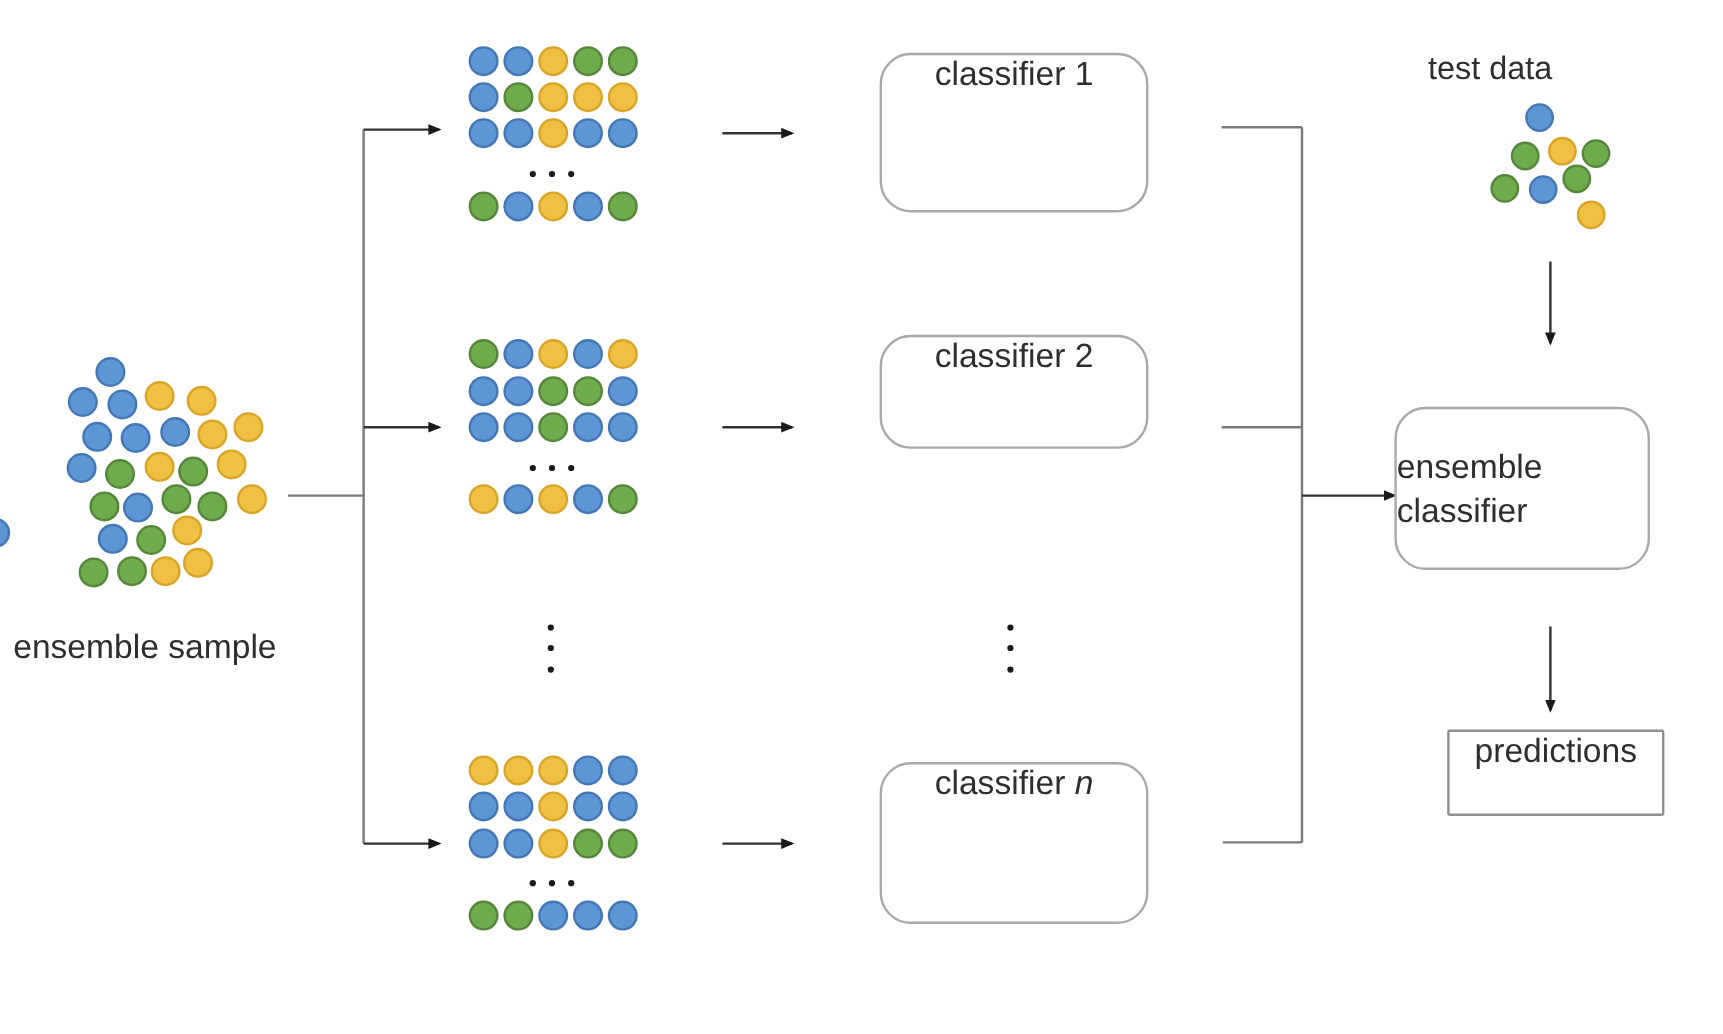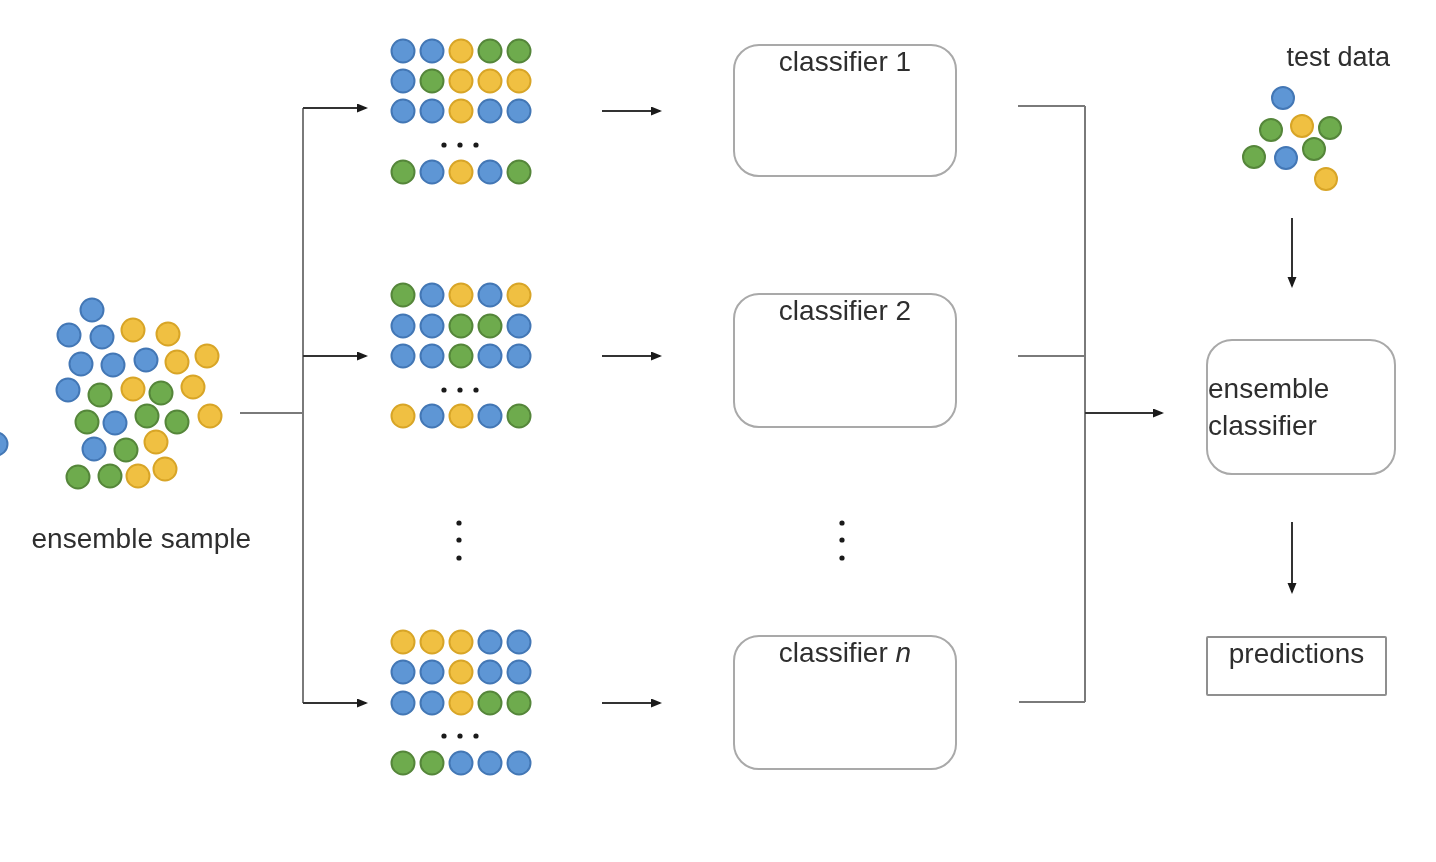--- a/index.html
+++ b/index.html
@@ -1,20 +1,20 @@
 <!DOCTYPE html>
 <html style="--background: #ffffff; --dot-blue-fill: #5E96D5; --dot-blue-stroke: #4377B5; --dot-yellow-fill: #F0C042; --dot-yellow-stroke: #D8A527; --dot-green-fill: #6EAB4D; --dot-green-stroke: #55863A; --line-gray: #7a7a7a; --arrow-dark: #333333; --box-border: #a9a9a9; --predictions-border: #8f8f8f; --text: #2e2e2e;"><head>
 <meta charset="utf-8">
 <style>
   *{margin:0;padding:0;box-sizing:border-box}
   html,body{width:1436px;height:862px;background:#fff;overflow:hidden}
   body{font-family:"Liberation Sans",sans-serif;position:relative;color:var(--text,#2e2e2e)}
   .stage{position:absolute;left:0;top:0;width:1436px;height:862px}
   #diagram-svg{position:absolute;left:0;top:0}
-  .lbl{position:absolute;font-size:28px;color:var(--text,#2e2e2e);text-align:right;white-space:nowrap}
+  .lbl{position:absolute;font-size:28px;color:var(--text,#2e2e2e);text-align:left;white-space:nowrap}
   .lbl.small{font-size:27px}
   .wordgap{word-spacing:6px}
   .box{position:absolute;background:#fff;border:2px solid var(--box-border,#a9a9a9);
        display:flex;align-items:flex-start;justify-content:center;
        font-size:28px;color:var(--text,#2e2e2e);text-align:center}
   .rounded{border-radius:26px}
   .pred{border-radius:2px;border-color:var(--predictions-border,#8f8f8f)}
   .col{flex-direction:column;line-height:37px}
   .it{font-style:italic}
 </style>
@@ -159,30 +159,30 @@
 
   <div class="lbl" style="left:11px;top:523px;width:240px">ensemble sample</div>
 
 
   <div class="lbl small" style="left:1190px;top:42px;width:200px">test data</div>
 
   <div class="box rounded" style="left:733px;top:44px;width:224px;height:133px">
     <span><span>classifier </span><span>1</span></span>
   </div>
 
-  <div class="box rounded" style="left:733px;top:293px;width:224px;height:135px">
+  <div class="box rounded" style="left:733px;top:279px;width:224px;height:95px">
     <span><span>classifier </span><span>2</span></span>
   </div>
 
   <div class="box rounded" style="left:733px;top:635px;width:224px;height:135px">
     <span><span>classifier </span><span class="it">n</span></span>
   </div>
 
-  <div class="box rounded col" style="left:1206px;top:339px;width:190px;height:136px">
+  <div class="box rounded col" style="left:1162px;top:339px;width:213px;height:136px">
     <div>ensemble</div>
     <div>classifier</div>
   </div>
 
-  <div class="box pred" style="left:1206px;top:636px;width:181px;height:60px">
+  <div class="box pred" style="left:1206px;top:608px;width:181px;height:72px">
     <span>predictions</span>
   </div>
 
 </div>
 
 </body></html>

